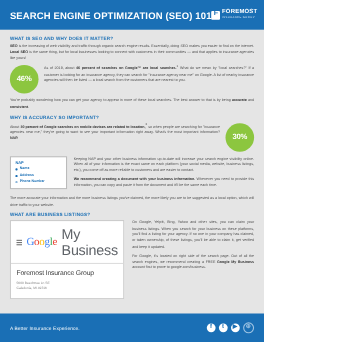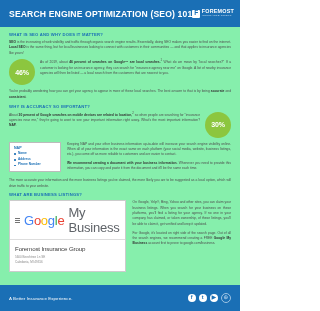--- a/index.html
+++ b/index.html
@@ -3,21 +3,21 @@
 <meta charset="utf-8">
 <style>
   html,body{margin:0;padding:0;}
   body{
     width:240px;height:311px;
     background:#ffffff;
     font-family:"Liberation Sans", sans-serif;
     overflow:hidden;
     position:relative;
   }
-  .page{position:relative;width:240px;height:311px;background:#86efac;}
+  .page{position:relative;width:240px;height:311px;background:#e5e5e5;}
 
   
   .header{
     position:absolute;left:0;top:0;width:240px;height:27px;
     background:#1a6fb5;
     display:flex;align-items:center;justify-content:space-between;
     padding:0 7px 0 9px;box-sizing:border-box;
   }
   .header-title{
     color:#ffffff;
@@ -84,21 +84,21 @@
   .bottom{display:flex;gap:7px;align-items:flex-start;}
   .gmb-card{
     flex:0 0 97px;border:0.6px solid #cccccc;background:#fff;
   }
   .gmb-bar{
     display:flex;align-items:center;gap:4px;
     padding:4px 5px;border-bottom:0.6px solid #dddddd;
   }
   .hamburger{display:flex;flex-direction:column;gap:1.1px;}
   .hamburger span{display:block;width:5px;height:0.8px;background:#757575;}
-  .gmb-word{font-size:13px;letter-spacing:-.25px;white-space:nowrap;font-family:Liberation Sans, sans-serif;}
+  .gmb-word{font-size:10px;letter-spacing:-.25px;white-space:nowrap;font-family:Liberation Serif, serif;}
   .g1{color:#4285F4}.g2{color:#EA4335}.g3{color:#FBBC05}.g4{color:#4285F4}.g5{color:#34A853}.g6{color:#EA4335}
   .gmb-mb{color:#5f6368;font-size:13px;letter-spacing:-.2px;}
   .gmb-body{padding:5px 5px 6px 5px;}
   .gmb-biz{color:#3c3c3c;font-size:6.2px;letter-spacing:-.15px;margin-bottom:2.5px;white-space:nowrap;}
   .gmb-addr{color:#8a8a8a;font-size:3px;line-height:1.65;}
 
   
   .footer{
     position:absolute;left:0;bottom:0;width:240px;height:26px;
     background:#1a6fb5;display:flex;align-items:center;

